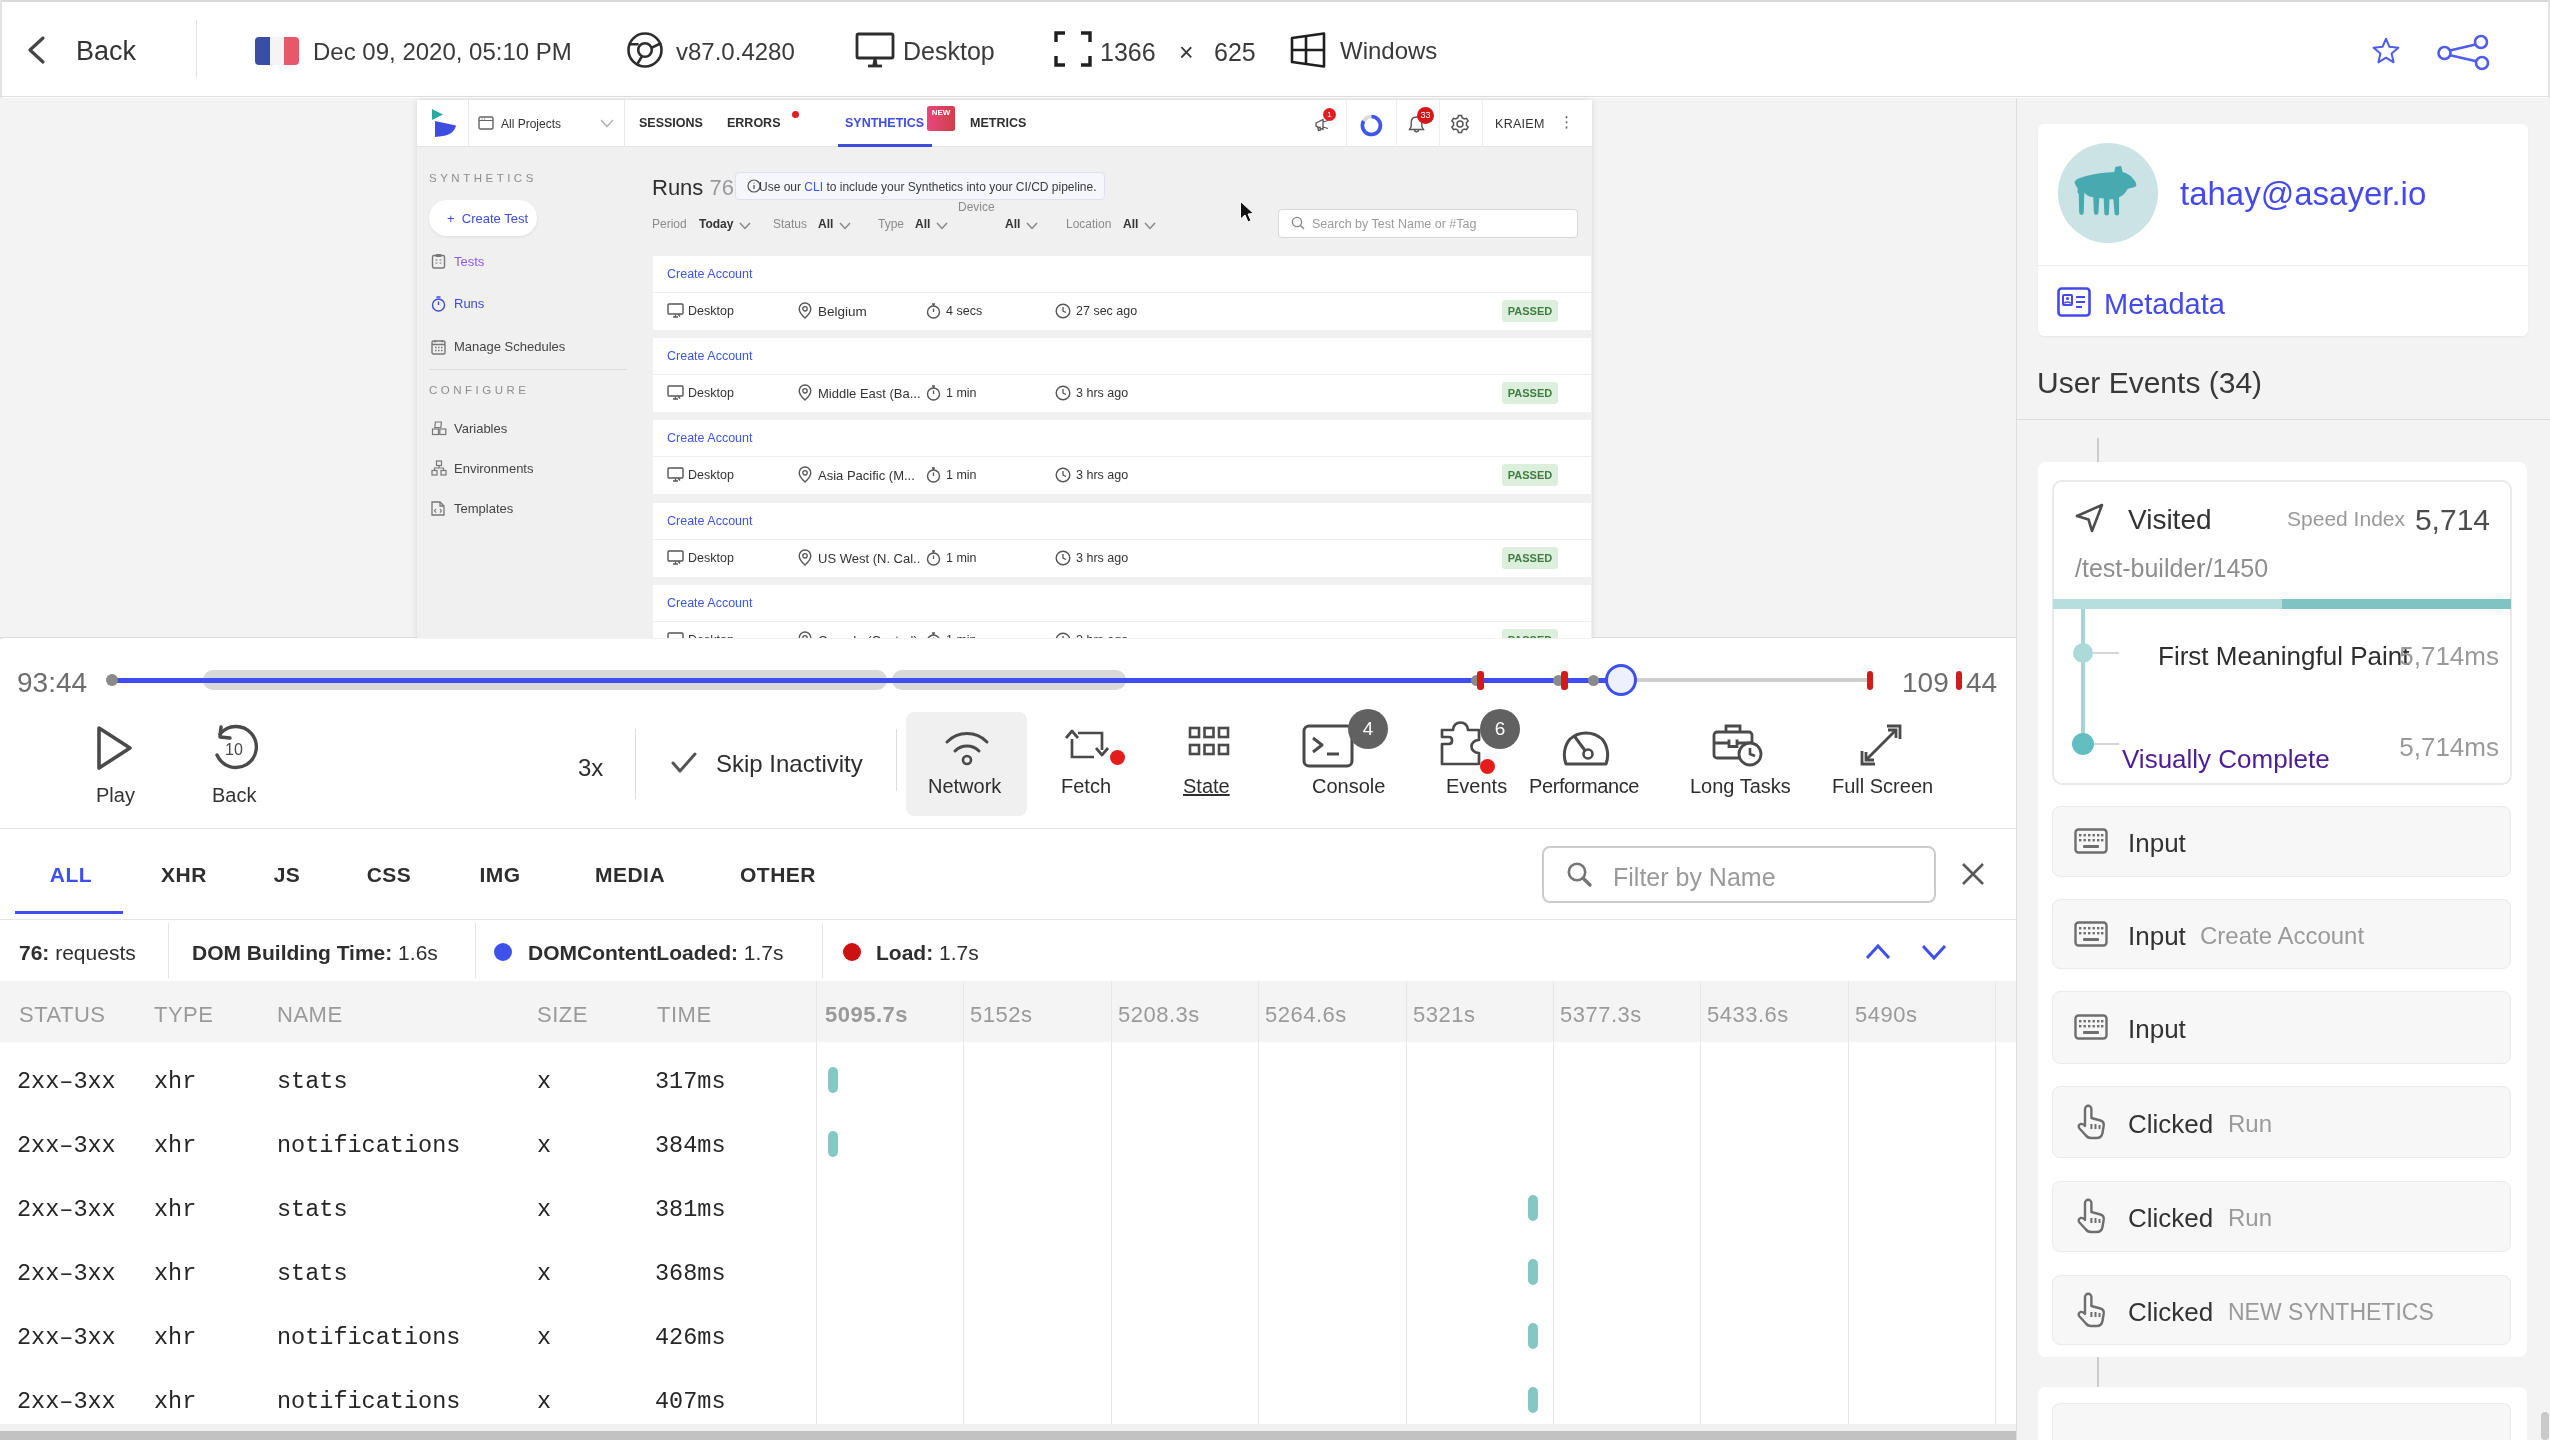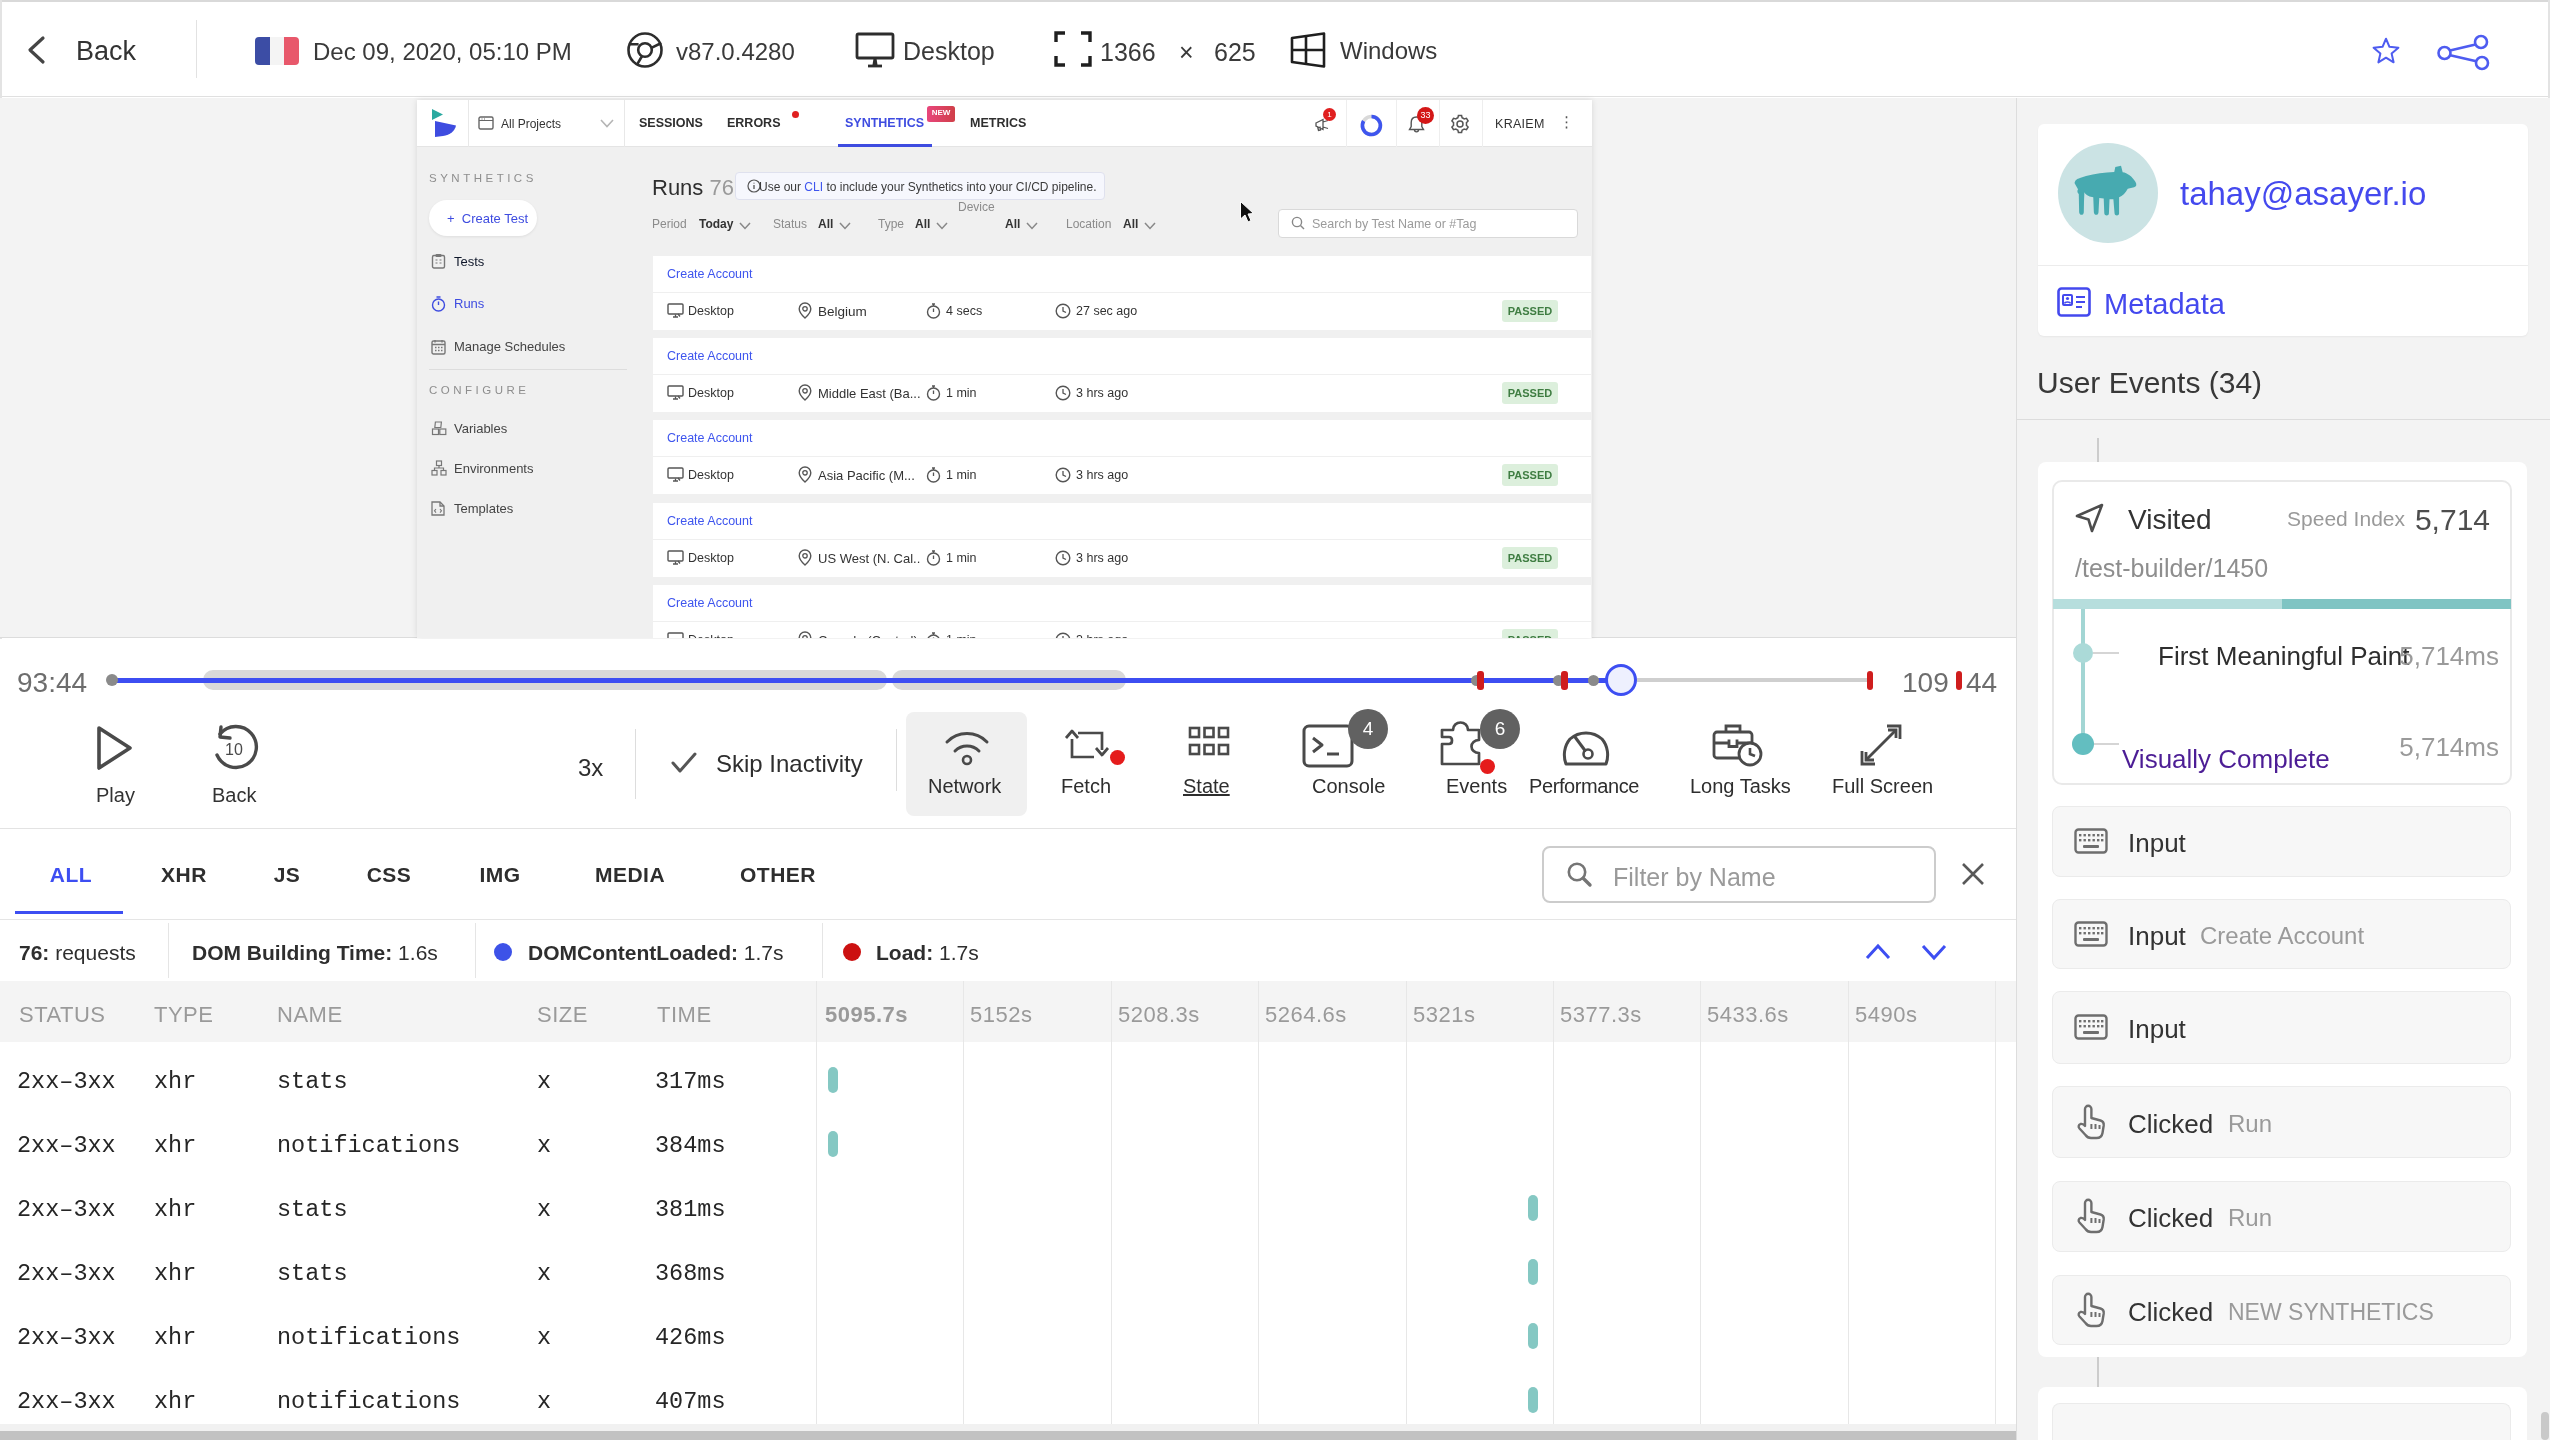--- a/index.html
+++ b/index.html
@@ -86,21 +86,21 @@
     </svg>
   <div class="t" style="left:84px;top:17px;font-size:12px;color:#333;">All Projects</div>
   <svg class="ico" style="left:183px;top:19px;" width="14" height="9" viewBox="0 0 14 9">
       <polyline points="1,1 7,7.5 13,1" fill="none" stroke="#b5b5b5" stroke-width="1.6"></polyline>
     </svg>
   <div class="a" style="left:207px;top:0;width:1px;height:47px;background:#e8e8e8;"></div>
   <div class="t" style="left:222px;top:16px;font-size:12.5px;font-weight:bold;color:#2f2f2f;">SESSIONS</div>
   <div class="t" style="left:310px;top:16px;font-size:12.5px;font-weight:bold;color:#2f2f2f;">ERRORS</div>
   <div class="a" style="left:375px;top:11px;width:7px;height:7px;border-radius:50%;background:#e02020;"></div>
   <div class="t" style="left:428px;top:16px;font-size:12.5px;font-weight:bold;color:#3e4ce0;">SYNTHETICS</div>
-  <div class="a" style="left:510px;top:6px;width:28px;height:16px;border-radius:2.5px;background:linear-gradient(90deg,#e8467c,#d03f48);color:#fff;font-size:8px;font-weight:bold;text-align:center;line-height:13px;">NEW</div>
+  <div class="a" style="left:510px;top:6px;width:28px;height:25px;border-radius:2.5px;background:linear-gradient(90deg,#e8467c,#d03f48);color:#fff;font-size:8px;font-weight:bold;text-align:center;line-height:13px;">NEW</div>
   <div class="a" style="left:421px;top:44px;width:94px;height:3px;background:#3e4ce0;"></div>
   <div class="t" style="left:553px;top:16px;font-size:12.5px;font-weight:bold;color:#2f2f2f;">METRICS</div>
   <div class="a" style="left:929px;top:0;width:1px;height:47px;background:#eee;"></div>
   <svg class="ico" style="left:897px;top:17px;" width="17" height="15" viewBox="0 0 17 15">
       <path d="M2 6 L9 2.5 L9 12.5 L2 9 Z M9 5 L14 3.5 M9 10 L14 11.5 M3.5 9.5 L4.5 13.5 L6.5 13 L6 9.5" fill="none" stroke="#555" stroke-width="1.3"></path>
     </svg>
   <div class="a" style="left:906px;top:8px;width:13px;height:13px;border-radius:50%;background:#e02020;color:#fff;font-size:8px;text-align:center;line-height:13px;">1</div>
   <svg class="ico" style="left:943px;top:14px;" width="23" height="23" viewBox="0 0 23 23">
       <circle cx="11.5" cy="11.5" r="9" fill="none" stroke="#d9d9d9" stroke-width="3.6"></circle>
       <path d="M11.5 2.5 A9 9 0 1 1 3.6 7" fill="none" stroke="#3e55ee" stroke-width="3.6"></path>
@@ -122,21 +122,21 @@
   <div class="a" style="left:0;top:47px;width:1175px;height:491px;background:#f0f0f0;"></div>
 
   <div class="t" style="left:12px;top:72px;font-size:11.5px;color:#8e8e8e;letter-spacing:3.5px;">SYNTHETICS</div>
   <div class="a" style="left:12px;top:100px;width:108px;height:36px;background:#fff;border-radius:18px;box-shadow:0 1px 3px rgba(0,0,0,0.08);"></div>
   <div class="t" style="left:30px;top:111px;font-size:13px;color:#3e4ce0;">+&nbsp; Create Test</div>
   <svg class="ico" style="left:14px;top:153px;" width="15" height="16" viewBox="0 0 15 16">
       <rect x="1.5" y="2.5" width="12" height="12.5" rx="1.5" fill="none" stroke="#777" stroke-width="1.4"></rect>
       <rect x="4.5" y="1" width="6" height="3" rx="1" fill="#777"></rect>
       <path d="M4.5 7 l2 0 M4.5 10 l2 0 M8.5 7 l2 0 M8.5 10 l2 0" stroke="#777" stroke-width="1.2"></path>
     </svg>
-  <div class="t" style="left:37px;top:154px;font-size:13px;color:#0f172a;">Tests</div>
+  <div class="t" style="left:37px;top:154px;font-size:13px;color:#8b5cf6;">Tests</div>
   <svg class="ico" style="left:14px;top:196px;" width="15" height="16" viewBox="0 0 15 16">
       <circle cx="7.5" cy="9" r="6" fill="none" stroke="#3e4ce0" stroke-width="1.4"></circle>
       <path d="M7.5 9 L7.5 5.5 M5.5 1 L9.5 1" stroke="#3e4ce0" stroke-width="1.4"></path>
     </svg>
   <div class="t" style="left:37px;top:196px;font-size:13px;color:#3e4ce0;">Runs</div>
   <svg class="ico" style="left:14px;top:239px;" width="15" height="16" viewBox="0 0 15 16">
       <rect x="1" y="2" width="13" height="13" rx="1.5" fill="none" stroke="#777" stroke-width="1.4"></rect>
       <path d="M1 5.5 L14 5.5 M4 1 L4 3.5 M11 1 L11 3.5" stroke="#777" stroke-width="1.4"></path>
       <path d="M4 8.5 l1.5 0 M7 8.5 l1.5 0 M10 8.5 l1.5 0 M4 11.5 l1.5 0 M7 11.5 l1.5 0 M10 11.5 l1.5 0" stroke="#777" stroke-width="1.5"></path>
     </svg>

